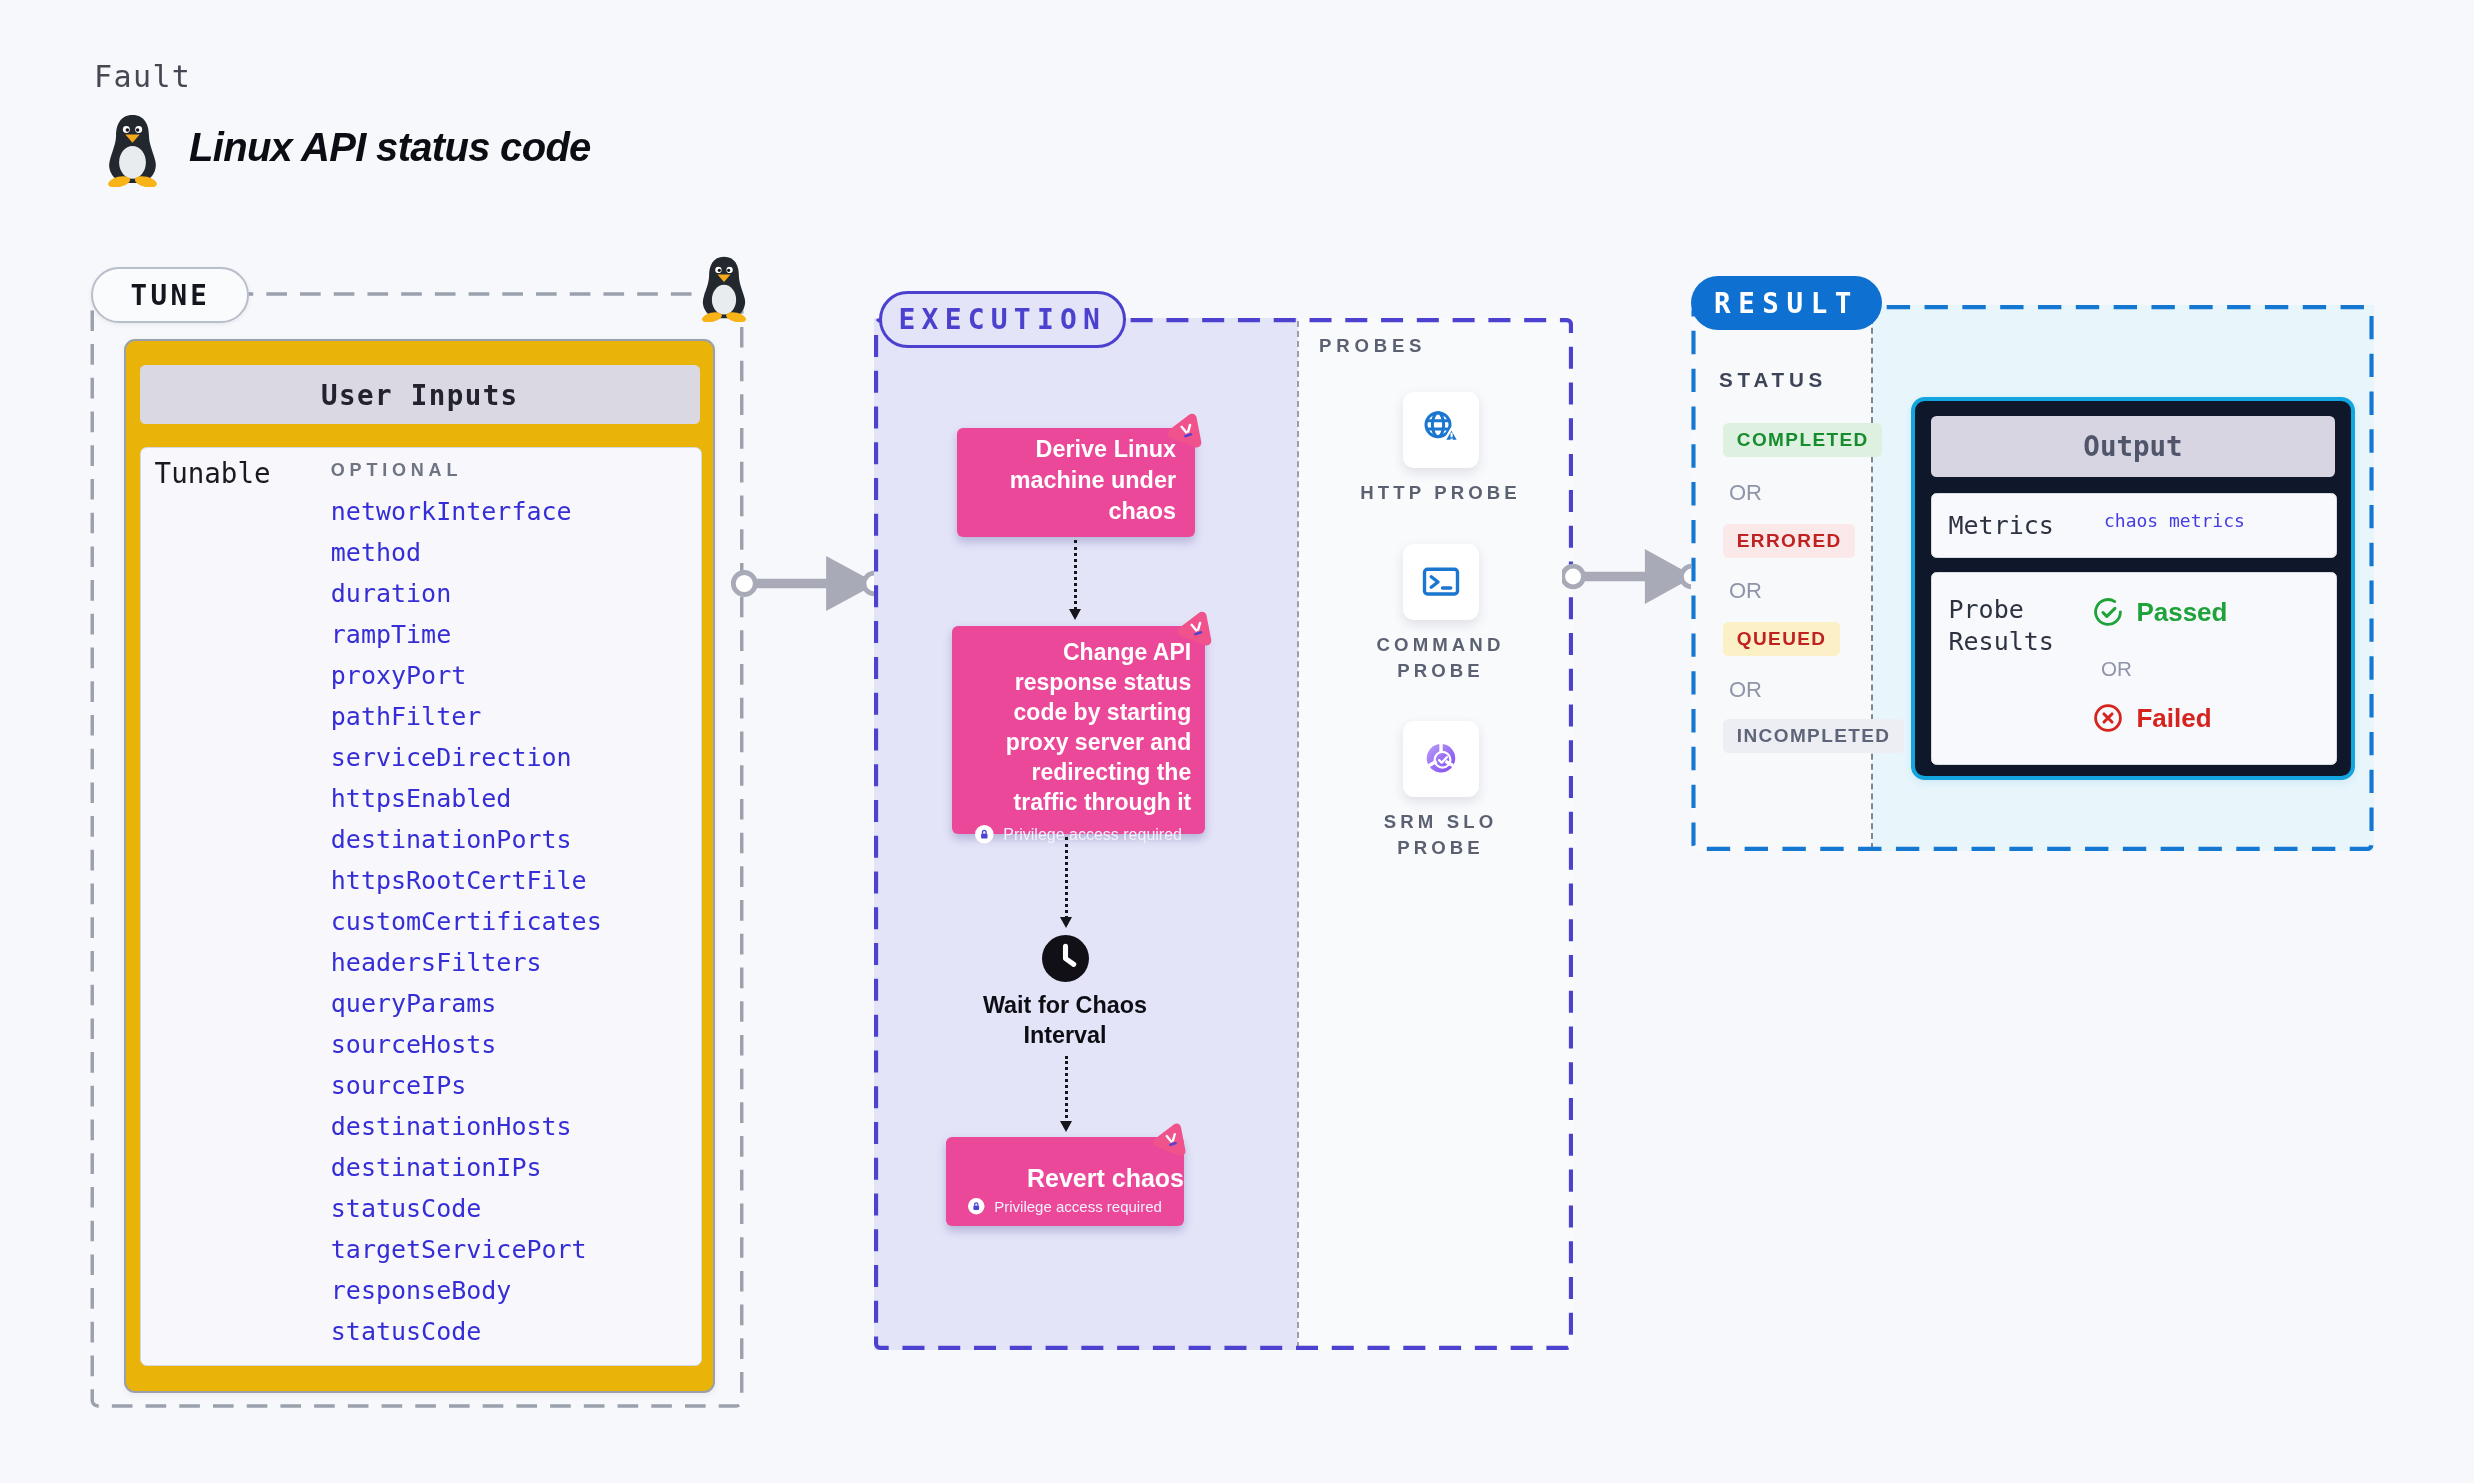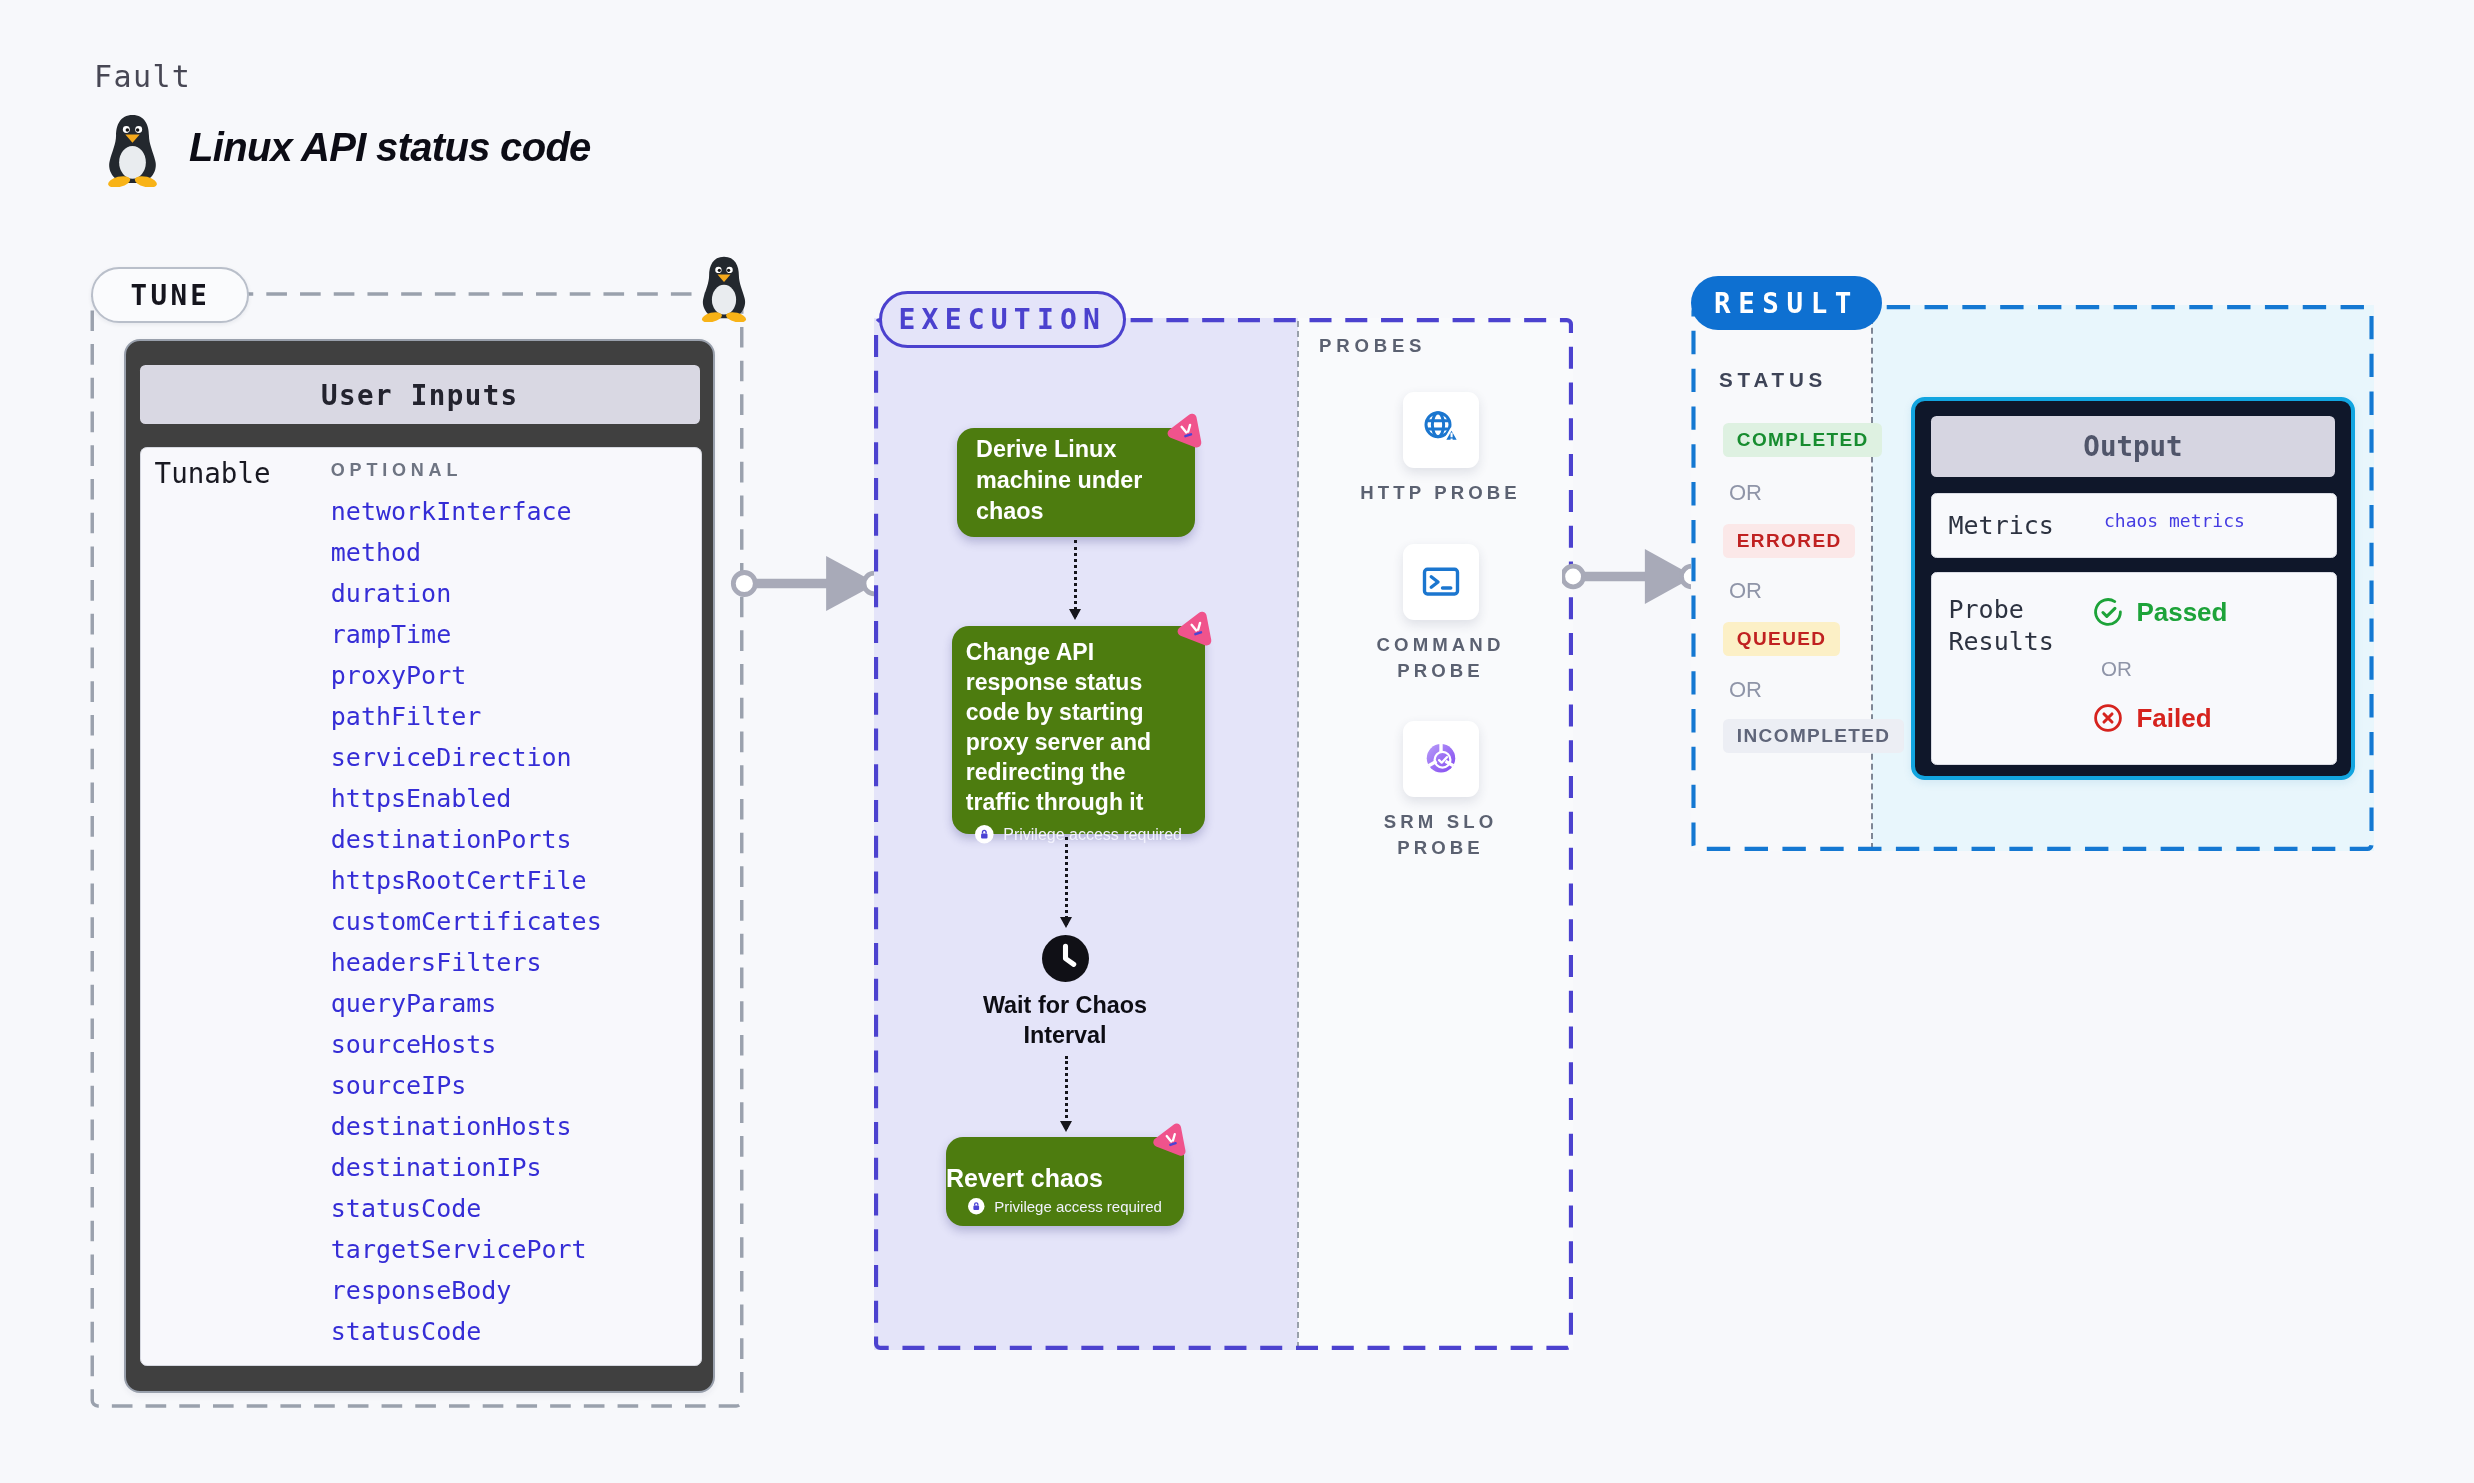--- a/index.html
+++ b/index.html
@@ -15,34 +15,34 @@
   
   .pill{display:flex;align-items:center;justify-content:center;border-radius:33px;
         font-family:"DejaVu Sans Mono","Liberation Mono",monospace;font-weight:bold;}
   .pill-tune{width:154px;height:52px;background:#fafbfd;border:2.8px solid #b9bfca;color:#15151e;
              font-size:27.5px;letter-spacing:3.4px;box-shadow:0 1.4px 4.1px rgba(30,40,70,.08);}
   .pill-exec{width:241px;height:51px;background:#e4e4f9;border:3.4px solid #4b41ce;color:#4b41ce;
              font-size:28px;letter-spacing:6.2px;}
   .pill-result{width:191px;height:54px;background:#0e70d1;color:#ffffff;font-size:27.5px;letter-spacing:7.6px;}
 
   
-  .inputs-card{background:#404040;border:2.1px solid #99a0ac;border-radius:16px;box-shadow:0 2.8px 6.9px rgba(30,40,70,.06);}
+  .inputs-card{background:#eab308;border:2.1px solid #99a0ac;border-radius:11px;box-shadow:0 2.8px 6.9px rgba(30,40,70,.06);}
   .inputs-header{background:#d9d8e3;border-radius:5.5px;display:flex;align-items:center;justify-content:center;
                  font-family:"DejaVu Sans Mono","Liberation Mono",monospace;font-weight:bold;font-size:27.5px;color:#23232e;letter-spacing:1.4px;}
   .inputs-inner{background:#f8f8fc;border:1.4px solid #d6d8e0;border-radius:6.9px;}
   .row-label{font-family:"DejaVu Sans Mono","Liberation Mono",monospace;font-size:27.5px;color:#191922;}
   .col-label{font-size:18px;font-weight:bold;letter-spacing:4.8px;color:#6e7482;}
   .tunable{height:41px;line-height:41px;font-family:"DejaVu Sans Mono","Liberation Mono",monospace;
            font-size:25px;color:#352dd6;}
 
   
   .exec-fill{background:#e4e4f9;}
   .probes-fill{background:#f9fafc;}
   .exec-divider{border-left:2.1px dashed #99a0ab;}
-  .node{background:#4d7c0f;border-radius:17px;color:#ffffff;text-align:left;
+  .node{background:#ec4899;border-radius:6px;color:#ffffff;text-align:right;
         box-shadow:0 4.1px 9.6px rgba(40,40,120,.25);}
   .node-label{font-weight:bold;font-size:23.4px;line-height:31px;}
   .priv-row{display:flex;align-items:center;justify-content:center;gap:9.6px;}
   .priv-text{font-size:16px;color:#f2f2fd;}
   .vconn{border-left:3.4px dotted #15151c;width:0;}
   .vconn::after{content:"";position:absolute;bottom:-2.8px;left:-8.3px;width:0;height:0;
                 border-left:6.9px solid transparent;border-right:6.9px solid transparent;border-top:11px solid #15151c;}
   .wait-label{font-size:23.4px;line-height:30px;font-weight:bold;color:#0d0d14;text-align:center;}
   .probes-heading{font-size:18.6px;font-weight:bold;letter-spacing:4.8px;color:#5b6171;}
   .probe-card{width:76px;height:76px;background:#ffffff;border-radius:11px;box-shadow:0 4.1px 11px rgba(40,50,80,.12);

